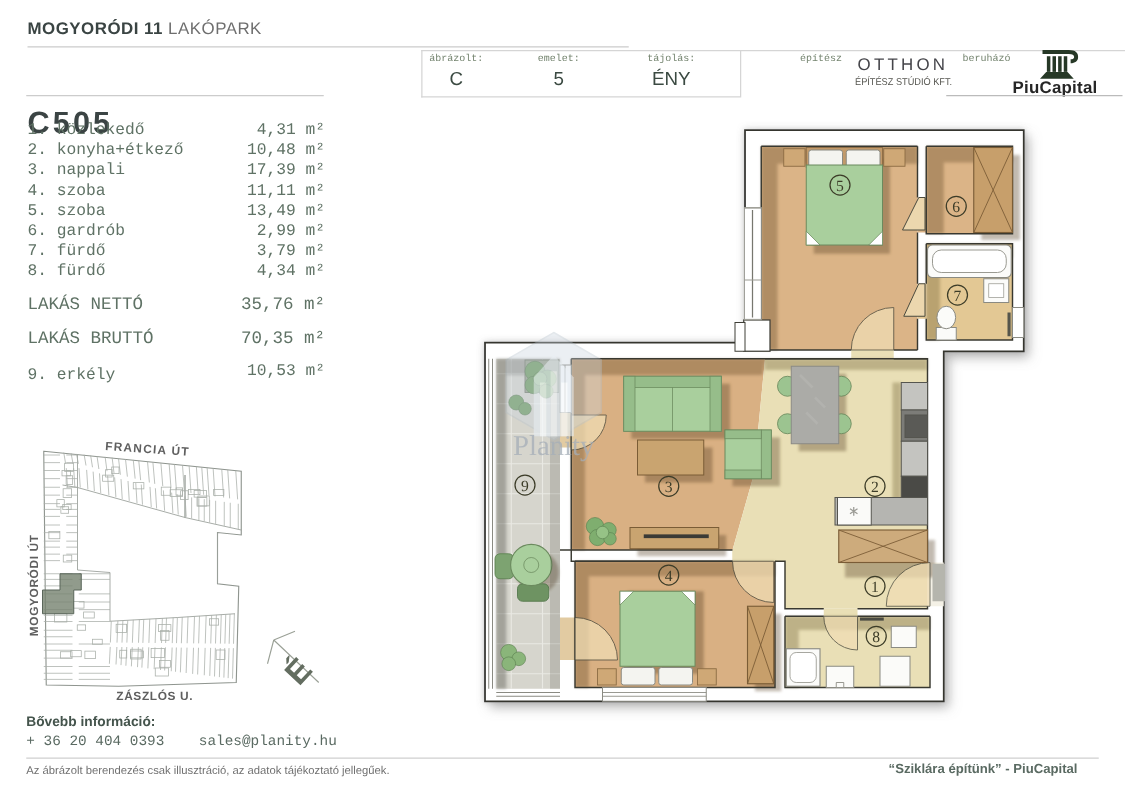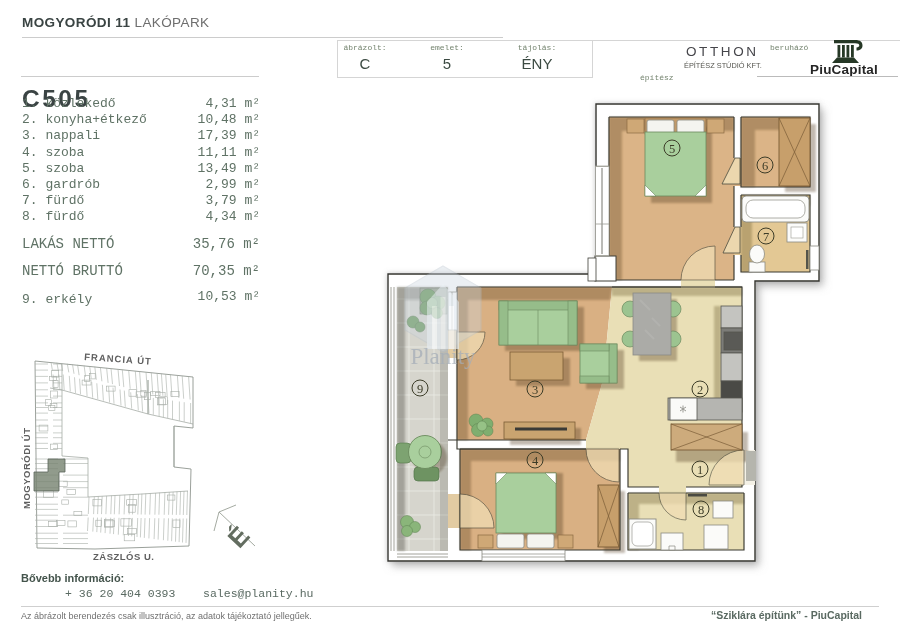--- a/index.html
+++ b/index.html
@@ -36,21 +36,21 @@
 <div class="abs" style="left:330px;width:70px;top:55px;font-size:15px;color:#3b4a42;text-align:center;">C</div>
 
 <div class="abs mono" style="left:412px;width:70px;top:43px;font-size:8px;color:#74846f;text-align:center;">emelet:</div>
 
 <div class="abs" style="left:412px;width:70px;top:55px;font-size:15px;color:#3b4a42;text-align:center;">5</div>
 
 <div class="abs mono" style="left:502px;width:70px;top:43px;font-size:8px;color:#74846f;text-align:center;">tájolás:</div>
 
 <div class="abs" style="left:502px;width:70px;top:55px;font-size:15px;color:#3b4a42;text-align:center;">ÉNY</div>
 
-<div class="abs mono" style="left:640px;top:43px;font-size:8px;color:#74846f;margin-top:30px;">építész</div>
+<div class="abs mono" style="left:640px;top:43px;font-size:8px;color:#74846f;">építész</div>
 
 <div class="abs" style="left:686px;top:44px;font-size:13.5px;color:#45454a;letter-spacing:2.6px;">OTTHON</div>
 <div class="abs" style="left:684px;top:61px;font-size:8px;color:#55554f;letter-spacing:0px;transform:scale(0.92,1);transform-origin:0 0;">ÉPÍTÉSZ STÚDIÓ KFT.</div>
 
 <div class="abs mono" style="left:770px;top:43px;font-size:8px;color:#74846f;">beruházó</div>
 
 <svg class="abs" style="left:831px;top:40px;" width="32" height="24" viewBox="0 0 32 24">
   <path d="M3,0 L24,0 C29.5,0 31.5,2.2 31.5,5.5 C31.5,8.8 29,10.5 25.5,10.5 L25.5,7.4 C27.3,7.4 28.3,6.6 28.3,5.5 C28.3,4 27,3.2 24,3.2 L3,3.2 Z" fill="#263826"></path>
   <rect x="6.5" y="5" width="2.8" height="12.5" fill="#263826"></rect>
   <rect x="11" y="5" width="2.8" height="12.5" fill="#263826"></rect>
@@ -77,21 +77,21 @@
 17,39 m²
 11,11 m²
 13,49 m²
  2,99 m²
  3,79 m²
  4,34 m²</div>
 
 <div class="abs mono grn" style="left:22px;top:236px;font-size:14px;">LAKÁS NETTÓ</div>
 <div class="abs mono grn" style="left:150px;width:110px;top:236px;font-size:14px;text-align:right;">35,76 m²</div>
 
-<div class="abs mono grn" style="left:22px;top:263px;font-size:14px;">NETTÓ BRUTTÓ</div>
+<div class="abs mono grn" style="left:22px;top:263px;font-size:14px;">LAKÁS BRUTTÓ</div>
 <div class="abs mono grn" style="left:150px;width:110px;top:263px;font-size:14px;text-align:right;">70,35 m²</div>
 
 <div class="abs mono grn" style="left:22px;top:292px;font-size:13px;">9. erkély</div>
 <div class="abs mono grn" style="left:150px;width:110px;top:289px;font-size:13px;text-align:right;">10,53 m²</div>
 
 <svg class="abs" style="left:0;top:0;" width="900" height="636" viewBox="0 0 900 636">
   <defs>
     <filter id="bshadow" x="-5%" y="-5%" width="112%" height="112%">
       <feDropShadow dx="4" dy="5" stdDeviation="4.5" flood-color="#8a8a8a" flood-opacity="0.6"></feDropShadow>
     </filter>
@@ -637,19 +637,19 @@
 
   <g stroke="#9aa096" stroke-width="0.9" fill="none">
     <path d="M219,512 L255,546 M219,512 L236,505 M219,512 L214,531"></path>
   </g>
 
   <text x="229" y="546" transform="rotate(-47 238 536)" font-size="26" font-weight="bold" fill="#636d60" font-family="Liberation Sans, sans-serif">É</text>
 </svg>
 
 <div class="abs" style="left:21px;top:572px;font-size:11px;font-weight:bold;color:#44544c;">Bővebb információ:</div>
 
-<div class="abs mono" style="left:21px;top:587px;font-size:11.5px;color:#5a6a62;margin-left:44px;">+ 36 20 404 0393&nbsp;&nbsp;&nbsp;&nbsp;sales@planity.hu</div>
+<div class="abs mono" style="left:21px;top:587px;font-size:11.5px;color:#5a6a62;">+ 36 20 404 0393&nbsp;&nbsp;&nbsp;&nbsp;sales@planity.hu</div>
 
 <div class="hline" style="left:21px;top:606px;width:858px;background:#cfcfcf;"></div>
 
 <div class="abs" style="left:21px;top:611px;font-size:9px;color:#707070;">Az ábrázolt berendezés csak illusztráció, az adatok tájékoztató jellegűek.</div>
 
 <div class="abs" style="left:562px;width:300px;top:609px;font-size:10.5px;color:#5a6a62;text-align:right;font-weight:bold;">“Sziklára építünk” - PiuCapital</div>
 
 </body></html>

